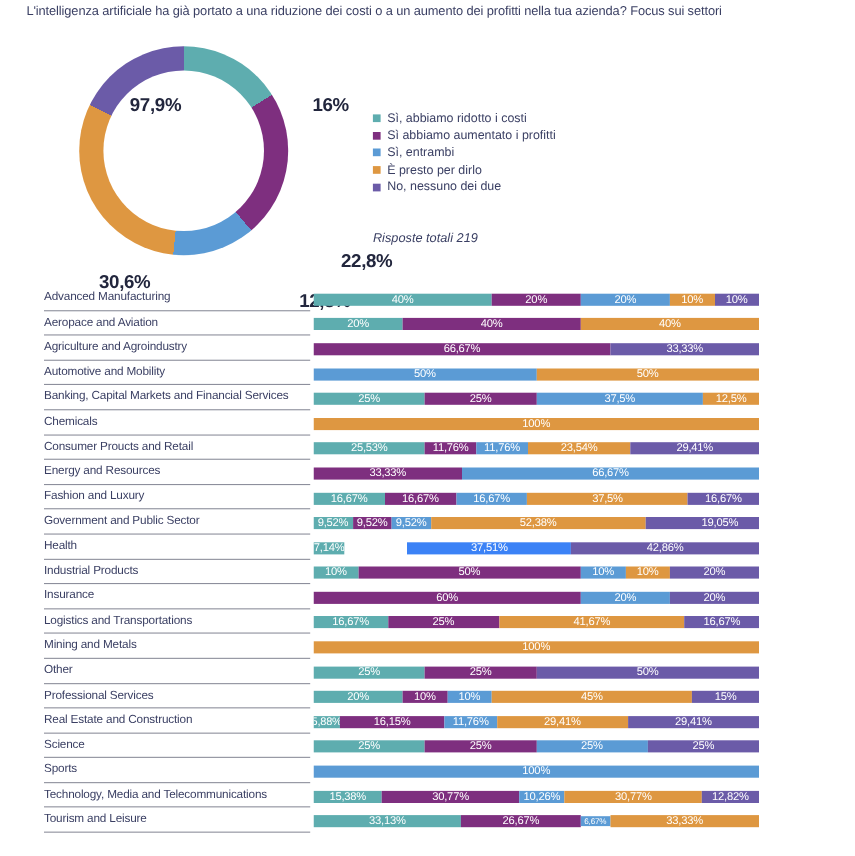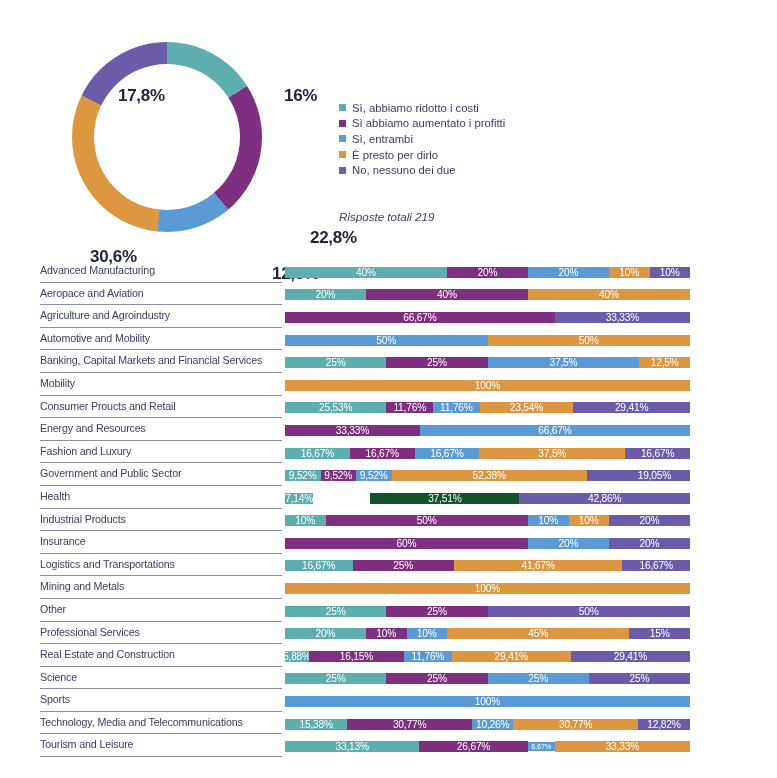--- a/index.html
+++ b/index.html
@@ -64,29 +64,30 @@
     display:flex;align-items:center;justify-content:center;
     font-size:10.2px;color:#ffffff;overflow:hidden;white-space:nowrap;
     letter-spacing:-0.2px;
   }
 </style>
 </head>
 <body>
 
 <div class="page">
 
+  <div class="title">L'intelligenza artificiale ha già portato a una riduzione dei costi o a un aumento dei profitti nella tua azienda? Focus sui settori</div>
 
   <div class="donut-wrap">
     <div class="donut" id="donut-ring" style="background: conic-gradient(rgb(94, 173, 175) 0%, rgb(94, 173, 175) 16%, rgb(126, 47, 127) 16%, rgb(126, 47, 127) 38.8%, rgb(91, 155, 213) 38.8%, rgb(91, 155, 213) 51.6%, rgb(222, 151, 65) 51.6%, rgb(222, 151, 65) 82.2%, rgb(107, 91, 168) 82.2%, rgb(107, 91, 168) 100%);"></div>
     <div class="donut-hole"></div>
     <div class="dlabel dl0">16%</div>
     <div class="dlabel dl1">22,8%</div>
     <div class="dlabel dl2">12,8%</div>
     <div class="dlabel dl3">30,6%</div>
-    <div class="dlabel dl4">17,8%</div>
+    <div class="dlabel dl4">97,9%</div>
   </div>
 
   <div class="legend" id="legend">
       <div class="lg-item">
         <span class="lg-swatch" style="background: rgb(94, 173, 175);"></span>
         <span class="lg-text">Sì, abbiamo ridotto i costi</span>
       </div>
       <div class="lg-item">
         <span class="lg-swatch" style="background: rgb(126, 47, 127);"></span>
         <span class="lg-text">Sì abbiamo aumentato i profitti</span>
@@ -148,21 +149,21 @@
         <div class="row-label">Banking, Capital Markets and Financial Services</div>
         <div class="row-rule"></div>
         <div class="track">
           <div class="seg" style="background: rgb(94, 173, 175); width: 25%;">25%</div>
           <div class="seg" style="background: rgb(126, 47, 127); width: 25%;">25%</div>
           <div class="seg" style="background: rgb(91, 155, 213); width: 37.5%;">37,5%</div>
           <div class="seg" style="background: rgb(222, 151, 65); width: 12.5%;">12,5%</div>
         </div>
       </div>
       <div class="row">
-        <div class="row-label">Mobility</div>
+        <div class="row-label">Chemicals</div>
         <div class="row-rule"></div>
         <div class="track">
           <div class="seg" style="background: rgb(222, 151, 65); width: 100%;">100%</div>
         </div>
       </div>
       <div class="row">
         <div class="row-label">Consumer Proucts and Retail</div>
         <div class="row-rule"></div>
         <div class="track">
           <div class="seg" style="background: rgb(94, 173, 175); width: 25.0294%;">25,53%</div>
@@ -201,21 +202,21 @@
           <div class="seg" style="background: rgb(222, 151, 65); width: 52.3852%;">52,38%</div>
           <div class="seg" style="background: rgb(107, 91, 168); width: 19.0519%; padding-left: 32px;">19,05%</div>
         </div>
       </div>
       <div class="row">
         <div class="row-label">Health</div>
         <div class="row-rule"></div>
         <div class="track">
           <div class="seg" style="background: rgb(94, 173, 175); width: 7.01375%;">7,14%</div>
           <div class="seg" style="background: rgb(91, 155, 213); width: 14.0373%; margin-top: 36px;">14,29%</div>
-          <div class="seg" style="background: #14532d; width: 36.8468%;">37,51%</div>
+          <div class="seg" style="background: #3b82f6; width: 36.8468%;">37,51%</div>
           <div class="seg" style="background: rgb(107, 91, 168); width: 42.1022%;">42,86%</div>
         </div>
       </div>
       <div class="row">
         <div class="row-label">Industrial Products</div>
         <div class="row-rule"></div>
         <div class="track">
           <div class="seg" style="background: rgb(94, 173, 175); width: 10%;">10%</div>
           <div class="seg" style="background: rgb(126, 47, 127); width: 50%;">50%</div>
           <div class="seg" style="background: rgb(91, 155, 213); width: 10%;">10%</div>

